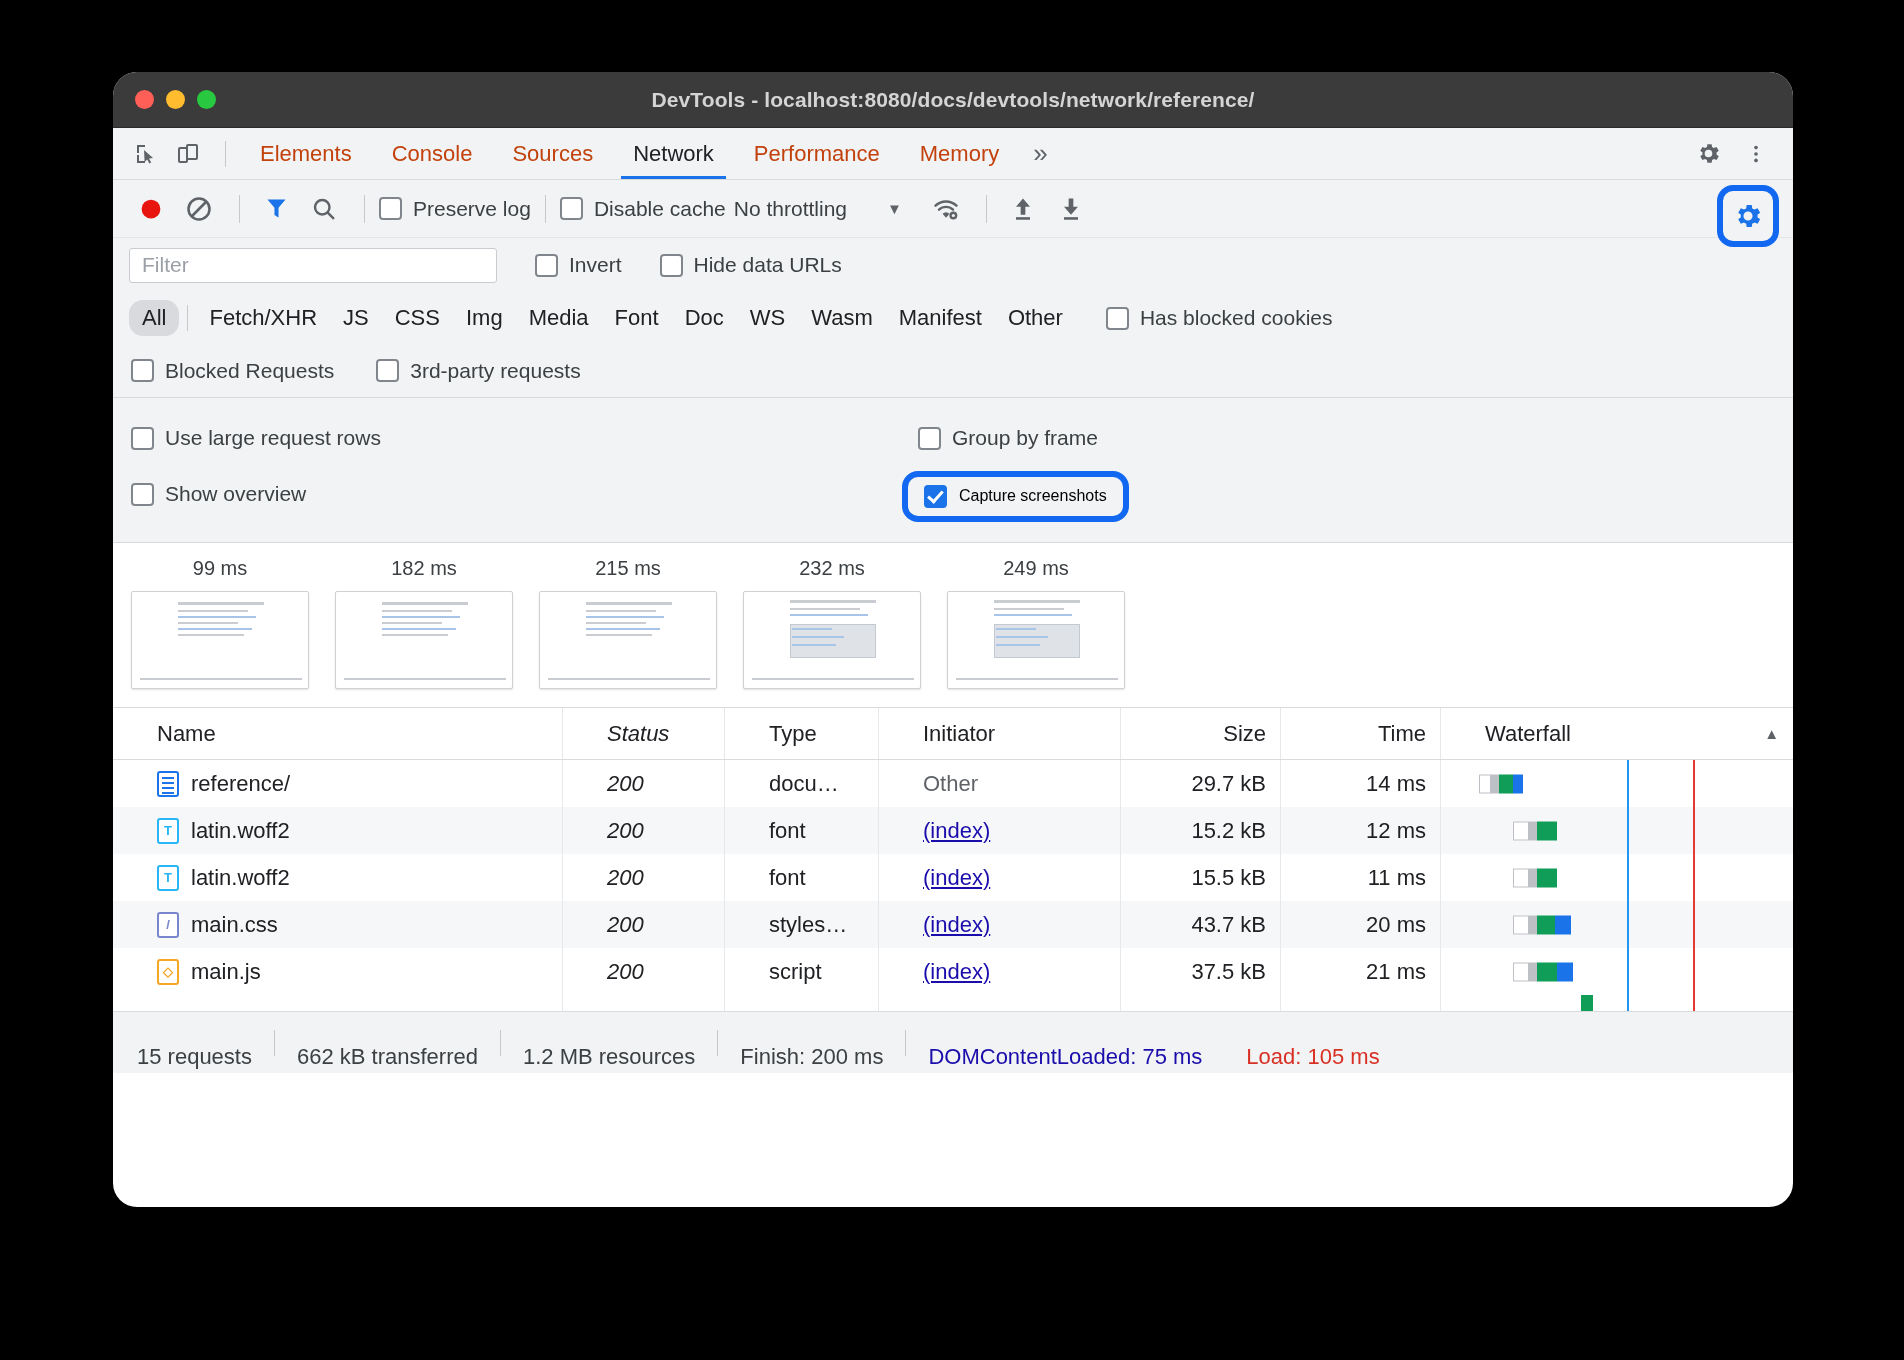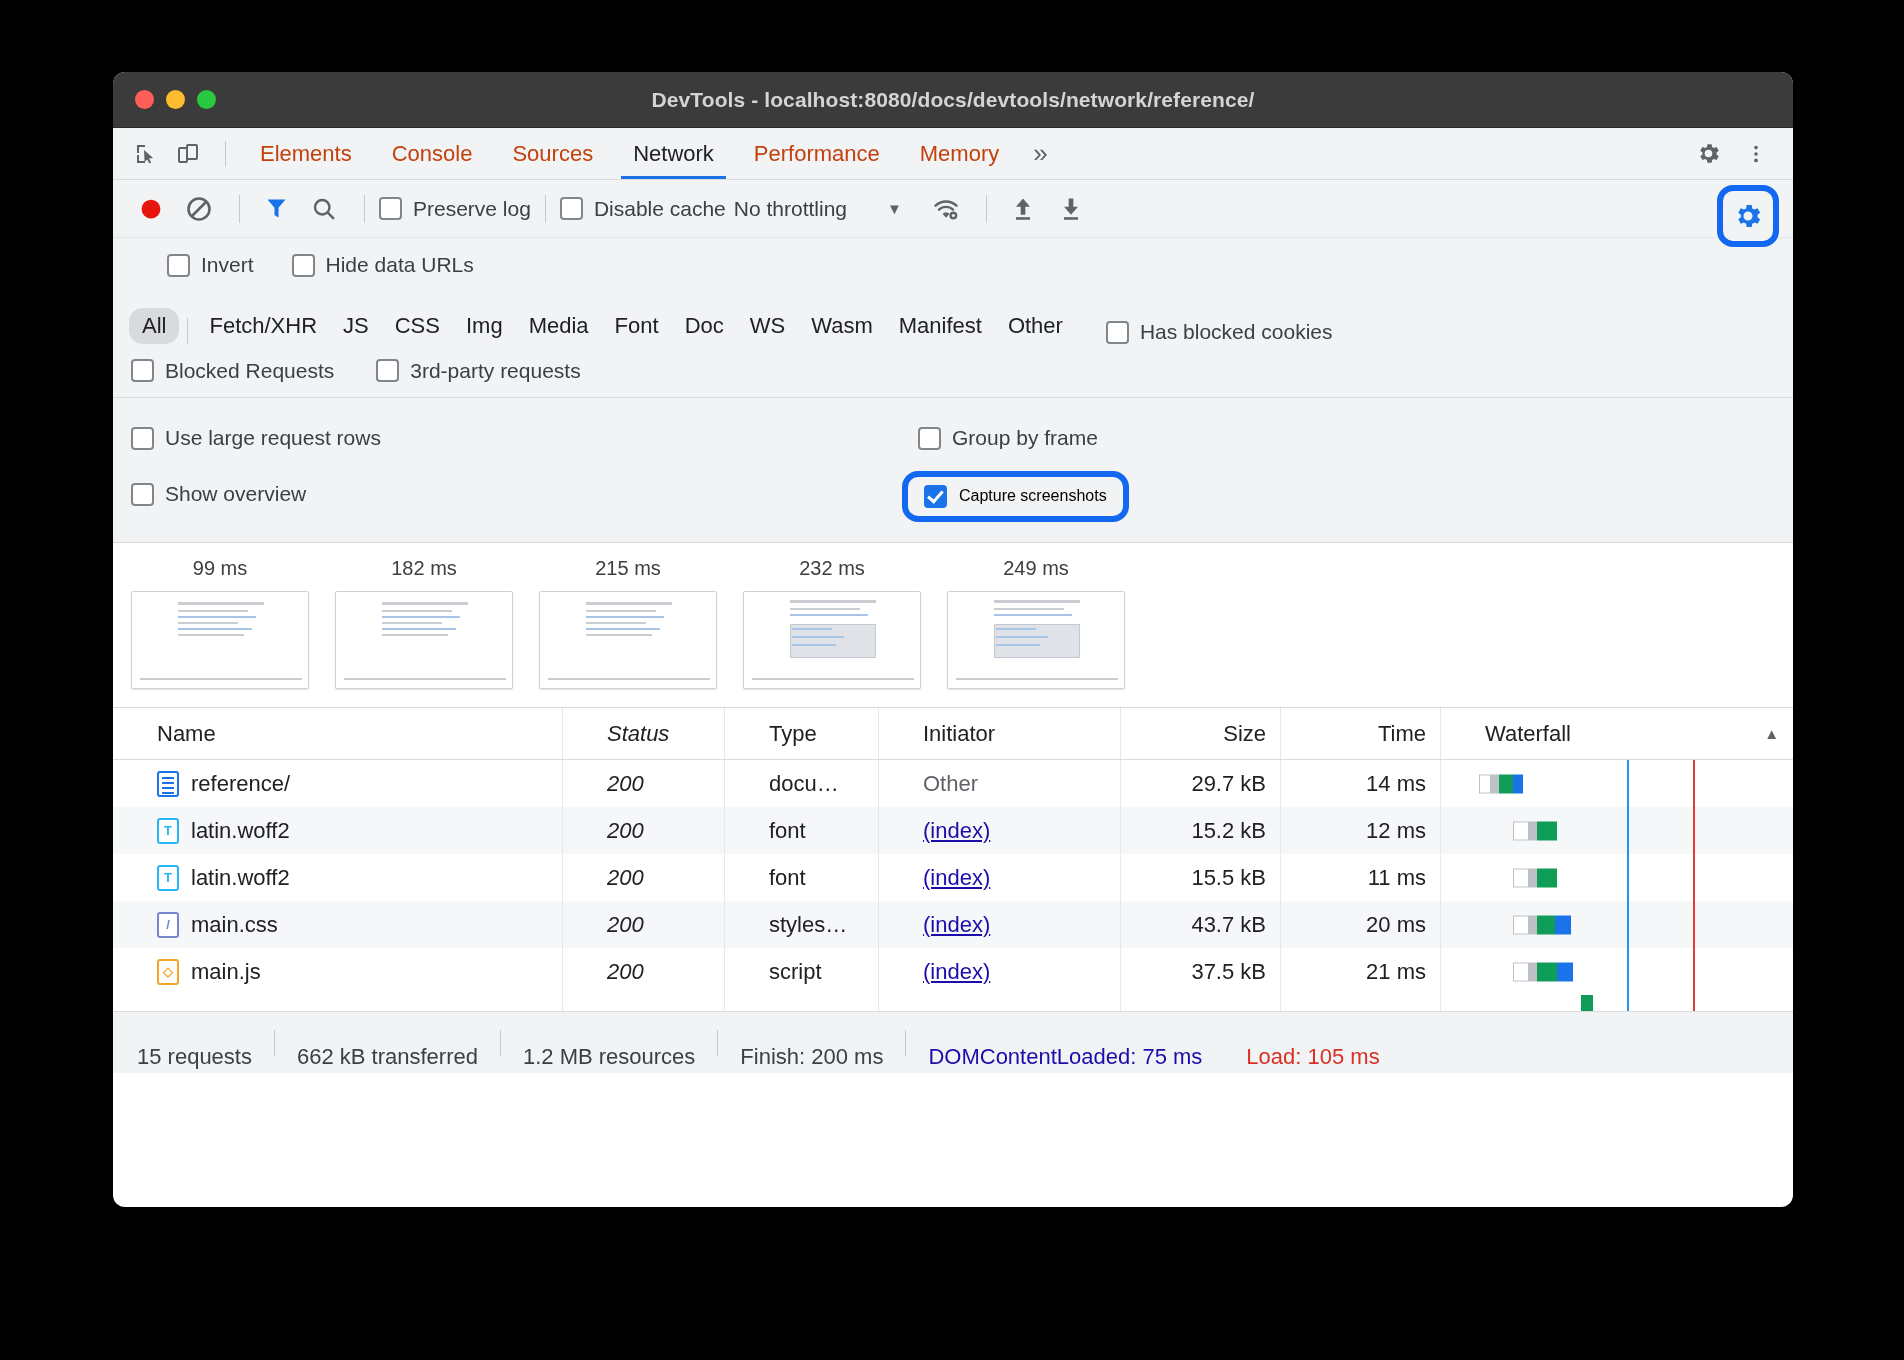--- a/index.html
+++ b/index.html
@@ -10,21 +10,21 @@
     overflow: hidden;
     font-family: "Liberation Sans", sans-serif;
   }
   #stage { position: relative; width: 1904px; height: 1360px; background: #000; }
 
   
   .window {
     position: absolute;
     left: 113px; top: 72px;
     width: 1680px; height: 1135px;
-    border-radius: 12px;
+    border-radius: 24px;
     overflow: hidden;
     box-shadow: 0 10px 40px rgba(0,0,0,.6);
     background: #fff;
   }
   .titlebar {
     height: 56px;
     background: #3b3b3b;
     display: flex; align-items: center;
     position: relative;
     border-bottom: 1px solid #2a2a2a;
@@ -122,21 +122,21 @@
     width: 368px; height: 35px;
     background: #fff; border: 1px solid #c9ccd0; border-radius: 3px;
     display: flex; align-items: center; padding: 0 12px;
     font-size: 21px; color: #9aa0a6;
   }
   .filterrow .cbrow { margin-left: 38px; }
 
   
   .chiprow {
     height: 52px; background: #f1f3f4;
-    display: flex; align-items: flex-end; padding: 0 16px;
+    display: flex; align-items: center; padding: 0 16px;
   }
   .chip {
     font-size: 22px; color: #202124;
     padding: 5px 13px; border-radius: 14px;
     white-space: nowrap;
   }
   .chip.sel { background: #d8dadd; }
   .chip-sep { width: 1px; height: 26px; background: #c6c9cc; margin: 0 8px; }
   .chiprow .cbrow { margin-left: 30px; }
 
@@ -378,20 +378,21 @@
           </svg>
       </div>
       <div class="gear-highlight">
         <svg width="32" height="32" viewBox="0 0 24 24">
             <path fill="#1a73e8" d="M19.1 12.9c0-.3.1-.6.1-.9s0-.6-.1-.9l2-1.6-1.9-3.3-2.4 1a7 7 0 0 0-1.6-.9l-.4-2.5H11l-.4 2.5c-.6.2-1.1.5-1.6.9l-2.4-1-1.9 3.3 2 1.6c0 .3-.1.6-.1.9s0 .6.1.9l-2 1.6 1.9 3.3 2.4-1c.5.4 1 .7 1.6.9l.4 2.5h3.8l.4-2.5c.6-.2 1.1-.5 1.6-.9l2.4 1 1.9-3.3-2-1.6zM12 15.4A3.4 3.4 0 1 1 12 8.6a3.4 3.4 0 0 1 0 6.8z"></path>
           </svg>
       </div>
     </div>
 
     <div class="filterrow">
+      <div class="filterinput">Filter</div>
       <div class="cbrow">
         <span class="chk"></span>
         <span class="lbl">Invert</span>
       </div>
       <div class="cbrow">
         <span class="chk"></span>
         <span class="lbl">Hide data URLs</span>
       </div>
     </div>
 

